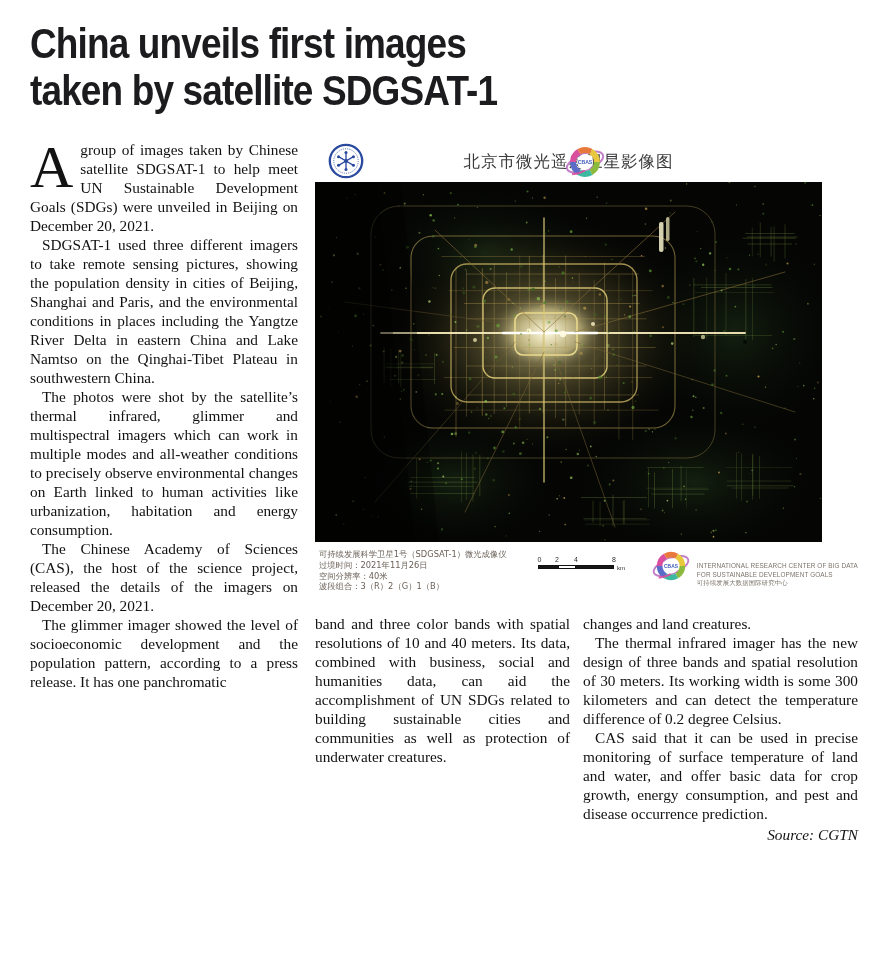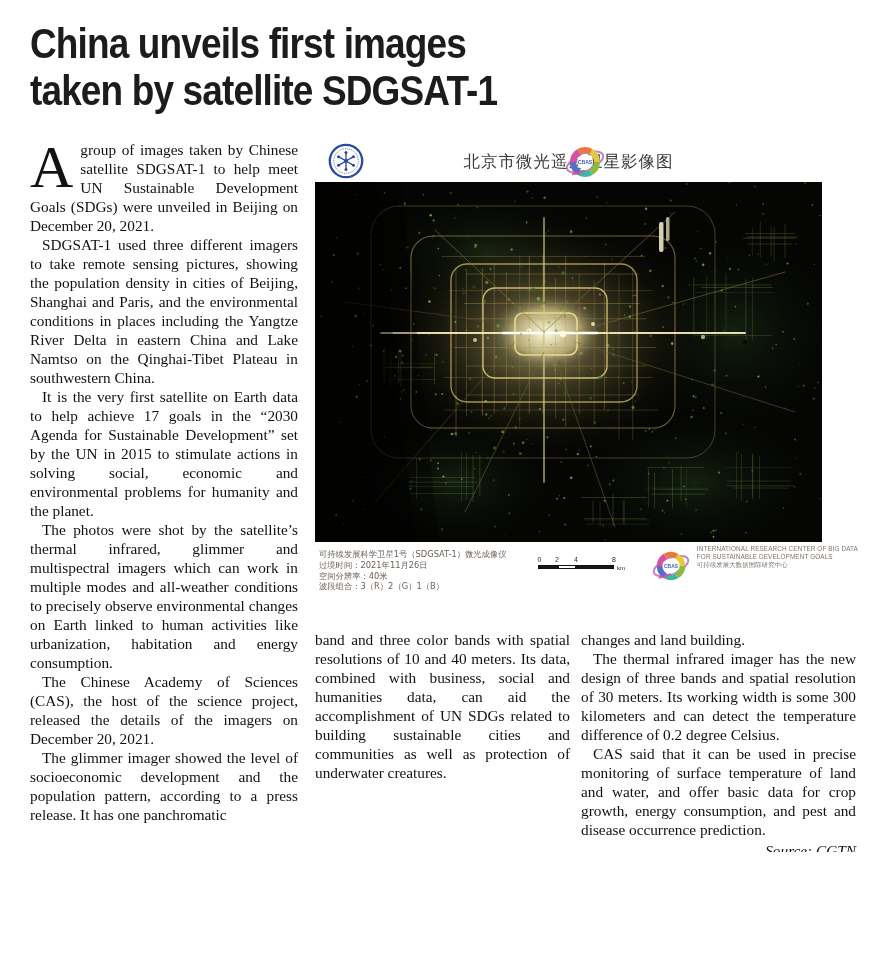--- a/index.html
+++ b/index.html
@@ -37,51 +37,50 @@
   .fig-meta { position:relative; width:543px; height:56px; padding-top:7px; }
   .meta-lines { position:absolute; left:4px; top:7px; font-family:"DejaVu Sans", sans-serif;
     font-size:8.3px; line-height:10.8px; color:#6b6158; }
   .scalebar { position:absolute; left:223px; top:14px; width:76px; font-family:"Liberation Sans", sans-serif; }
   .sb-nums { position:relative; height:8px; font-size:7px; color:#2b2b2b; }
   .sb-nums span { position:absolute; transform:translateX(-50%); }
   .sb-bar { display:flex; height:4px; margin-top:1px; border:0.5px solid #111; }
   .sb-seg-b { background:#161616; }
   .sb-seg-w { background:#fff; border-left:0.5px solid #111; border-right:0.5px solid #111; }
   .sb-unit { position:absolute; right:-11px; top:9px; font-size:6px; color:#2b2b2b; }
-  .credit { position:absolute; right:0; top:3px; display:flex; align-items:flex-start; gap:5px; }
+  .credit { position:absolute; right:0; top:3px; display:flex; align-items:flex-end; gap:5px; }
   .credit-logo { width:42px; height:42px; }
   .credit-text { font-family:"Liberation Sans", sans-serif; font-size:6.4px; line-height:8.2px;
     color:#7c746a; letter-spacing:.1px; }
   .credit-text .cn { font-family:"DejaVu Sans", sans-serif; }
   figcaption { margin-top:9px; width:543px; font-family:"Liberation Sans", sans-serif;
     text-align:left; line-height:14px; }
   .cap-bold { font-size:13.6px; font-weight:700; color:#141414; letter-spacing:-.4px; }
   .cap-credit { font-size:9.3px; font-weight:400; color:#2e2e2e; letter-spacing:-.1px; }
   
-  .two-cols { display:flex; gap:11px; margin-top:32px; }
+  .two-cols { display:flex; gap:11px; margin-top:16px;justify-content:space-between; }
   .col-mid { width:255px; flex:none; }
   .col-right { width:275px; flex:none; }
   .source { margin-top:2px; text-align:right; font-style:italic; font-size:15.3px; line-height:19px; }
 </style>
 </head>
 <body>
 
 <div class="page">
 
   <h1 class="headline">
     <div>China unveils first images</div>
     <div>taken by satellite SDGSAT-1</div>
   </h1>
 
   <div class="content">
 
     <div class="col-left">
       <p class="para lead"><span class="dropcap">A</span><span>group of images taken by Chinese satellite SDGSAT-1 to help meet UN Sustainable Development Goals (SDGs) were unveiled in Beijing on December 20, 2021.</span></p>
       <p class="para">SDGSAT-1 used three different imagers to take remote sensing pictures, showing the population density in cities of Beijing, Shanghai and Paris, and the environmental conditions in places including the Yangtze River Delta in eastern China and Lake Namtso on the Qinghai-Tibet Plateau in southwestern China.</p>
-      <p class="para">It is the very first satellite on Earth data to help achieve 17 goals in the “2030 Agenda for Sustainable Development” set by the UN in 2015 to stimulate actions in solving social, economic and environmental problems for humanity and the planet.</p>
       <p class="para">The photos were shot by the satellite’s thermal infrared, glimmer and multispectral imagers which can work in multiple modes and all-weather conditions to precisely observe environmental changes on Earth linked to human activities like urbanization, habitation and energy consumption.</p>
       <p class="para">The Chinese Academy of Sciences (CAS), the host of the science project, released the details of the imagers on December 20, 2021.</p>
       <p class="para">The glimmer imager showed the level of socioeconomic development and the population pattern, according to a press release. It has one panchromatic</p>
     </div>
 
     <div class="right-area">
 
       <figure>
         <div class="fig-header">
 
@@ -679,21 +678,21 @@
           </div>
         </div>
 
       </figure>
 
       <div class="two-cols">
         <div class="col-mid">
           <p class="para cont">band and three color bands with spatial resolutions of 10 and 40 meters. Its data, combined with business, social and humanities data, can aid the accomplishment of UN SDGs related to building sustainable cities and communities as well as protection of underwater creatures.</p>
         </div>
         <div class="col-right">
-          <p class="para cont">changes and land building.</p>
+          <p class="para cont">changes and land creatures.</p>
           <p class="para">The thermal infrared imager has the new design of three bands and spatial resolution of 30 meters. Its working width is some 300 kilometers and can detect the temperature difference of 0.2 degree Celsius.</p>
           <p class="para">CAS said that it can be used in precise monitoring of surface temperature of land and water, and offer basic data for crop growth, energy consumption, and pest and disease occurrence prediction.</p>
           <div class="source">Source: CGTN</div>
         </div>
       </div>
 
     </div>
   </div>
 </div>
 

